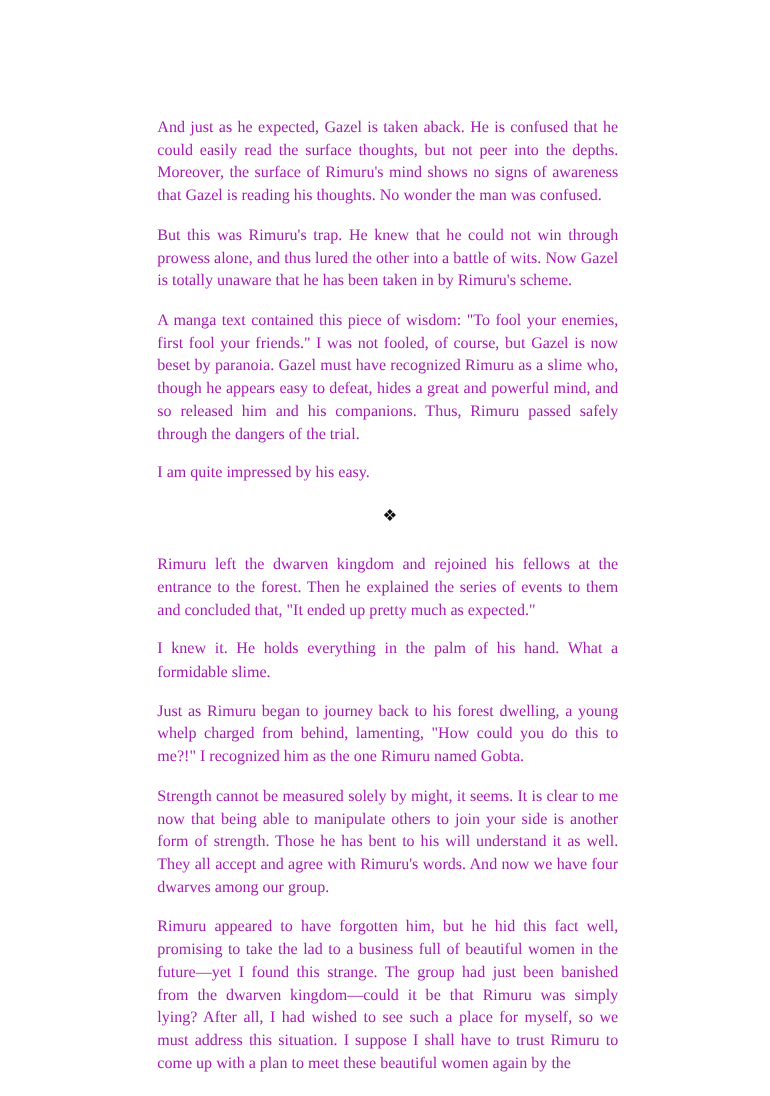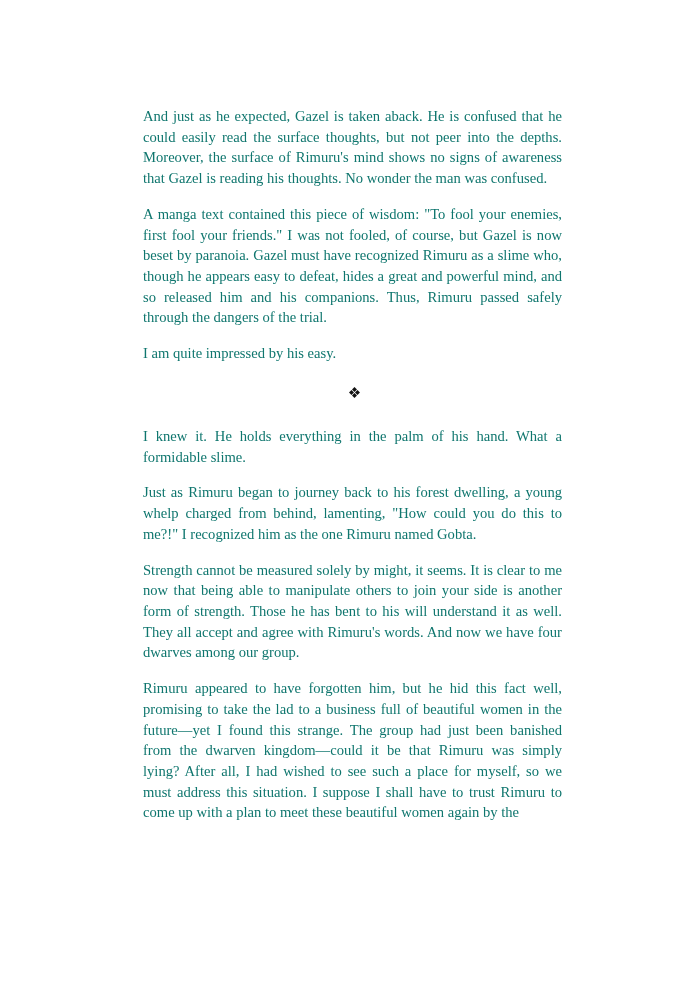--- a/index.html
+++ b/index.html
@@ -27,21 +27,21 @@
     top: 106px;
     width: 423px;
   }
   p.para {
     margin: 0 4px 15px 0;
     font-size: 14.6px;
     line-height: 1.42;
     text-align: justify;
     text-justify: inter-word;
     hyphens: manual;
-    color: #0f766e;
+    color: #a21caf;
     font-family: Liberation Serif, serif;
   }
   p.para:last-child {
     margin-bottom: 0;
   }
   .ornament {
     margin: 22px 0 25px 0;
     text-align: center;
     font-size: 15px;
     line-height: 1;
@@ -52,23 +52,25 @@
     display: inline-block;
     transform: translateY(0);
   }
 </style>
 </head>
 <body>
 
 <div class="page">
   <div class="text-column">
     <p class="para">And just as he expected, Gazel is taken aback. He is confused that he could easily read the surface thoughts, but not peer into the depths. Moreover, the surface of Rimuru's mind shows no signs of awareness that Gazel is reading his thoughts. No wonder the man was confused.</p>
+    <p class="para">But this was Rimuru's trap. He knew that he could not win through prowess alone, and thus lured the other into a battle of wits. Now Gazel is totally unaware that he has been taken in by Rimuru's scheme.</p>
     <p class="para">A manga text contained this piece of wisdom: "To fool your enemies, first fool your friends." I was not fooled, of course, but Gazel is now beset by paranoia. Gazel must have recognized Rimuru as a slime who, though he appears easy to defeat, hides a great and powerful mind, and so released him and his companions. Thus, Rimuru passed safely through the dangers of the trial.</p>
     <p class="para">I am quite impressed by his easy.</p>
     <div class="ornament">
       <span>❖</span>
     </div>
+    <p class="para">Rimuru left the dwarven kingdom and rejoined his fellows at the entrance to the forest. Then he explained the series of events to them and concluded that, "It ended up pretty much as expected."</p>
     <p class="para">I knew it. He holds everything in the palm of his hand. What a formidable slime.</p>
     <p class="para">Just as Rimuru began to journey back to his forest dwelling, a young whelp charged from behind, lamenting, "How could you do this to me?!" I recognized him as the one Rimuru named Gobta.</p>
     <p class="para">Strength cannot be measured solely by might, it seems. It is clear to me now that being able to manipulate others to join your side is another form of strength. Those he has bent to his will understand it as well. They all accept and agree with Rimuru's words. And now we have four dwarves among our group.</p>
     <p class="para">Rimuru appeared to have forgotten him, but he hid this fact well, promising to take the lad to a business full of beautiful women in the future—yet I found this strange. The group had just been banished from the dwarven kingdom—could it be that Rimuru was simply lying? After all, I had wished to see such a place for myself, so we must address this situation. I suppose I shall have to trust Rimuru to come up with a plan to meet these beautiful women again by the</p>
   </div>
 </div>
 
 </body></html>

